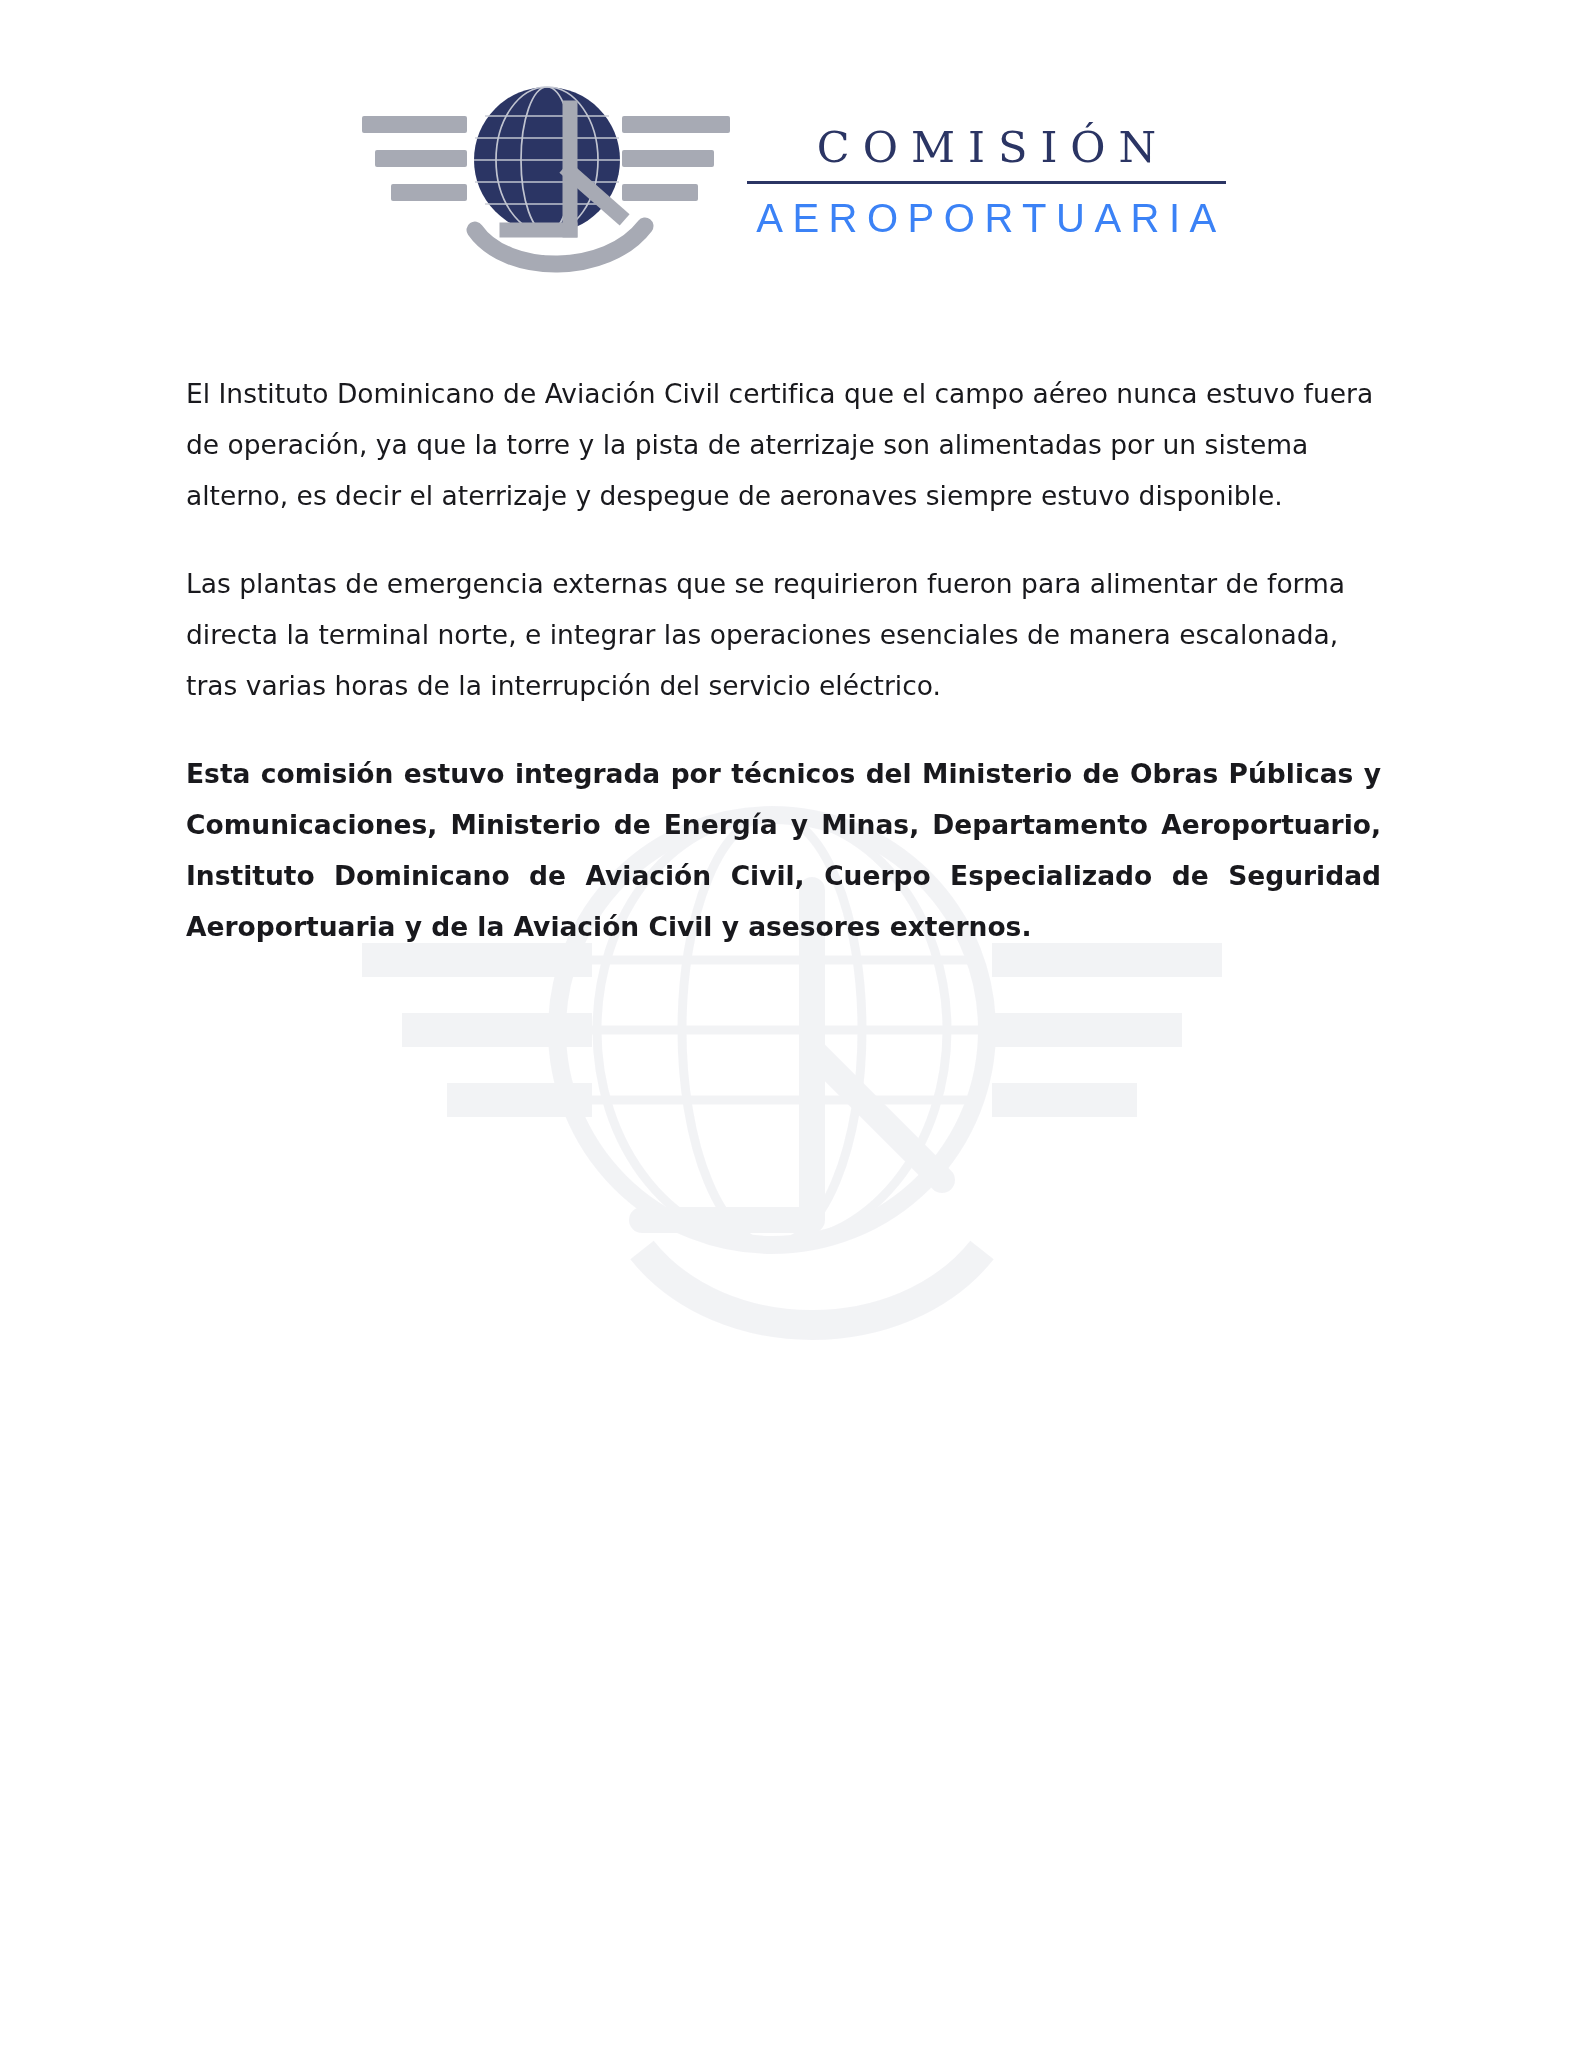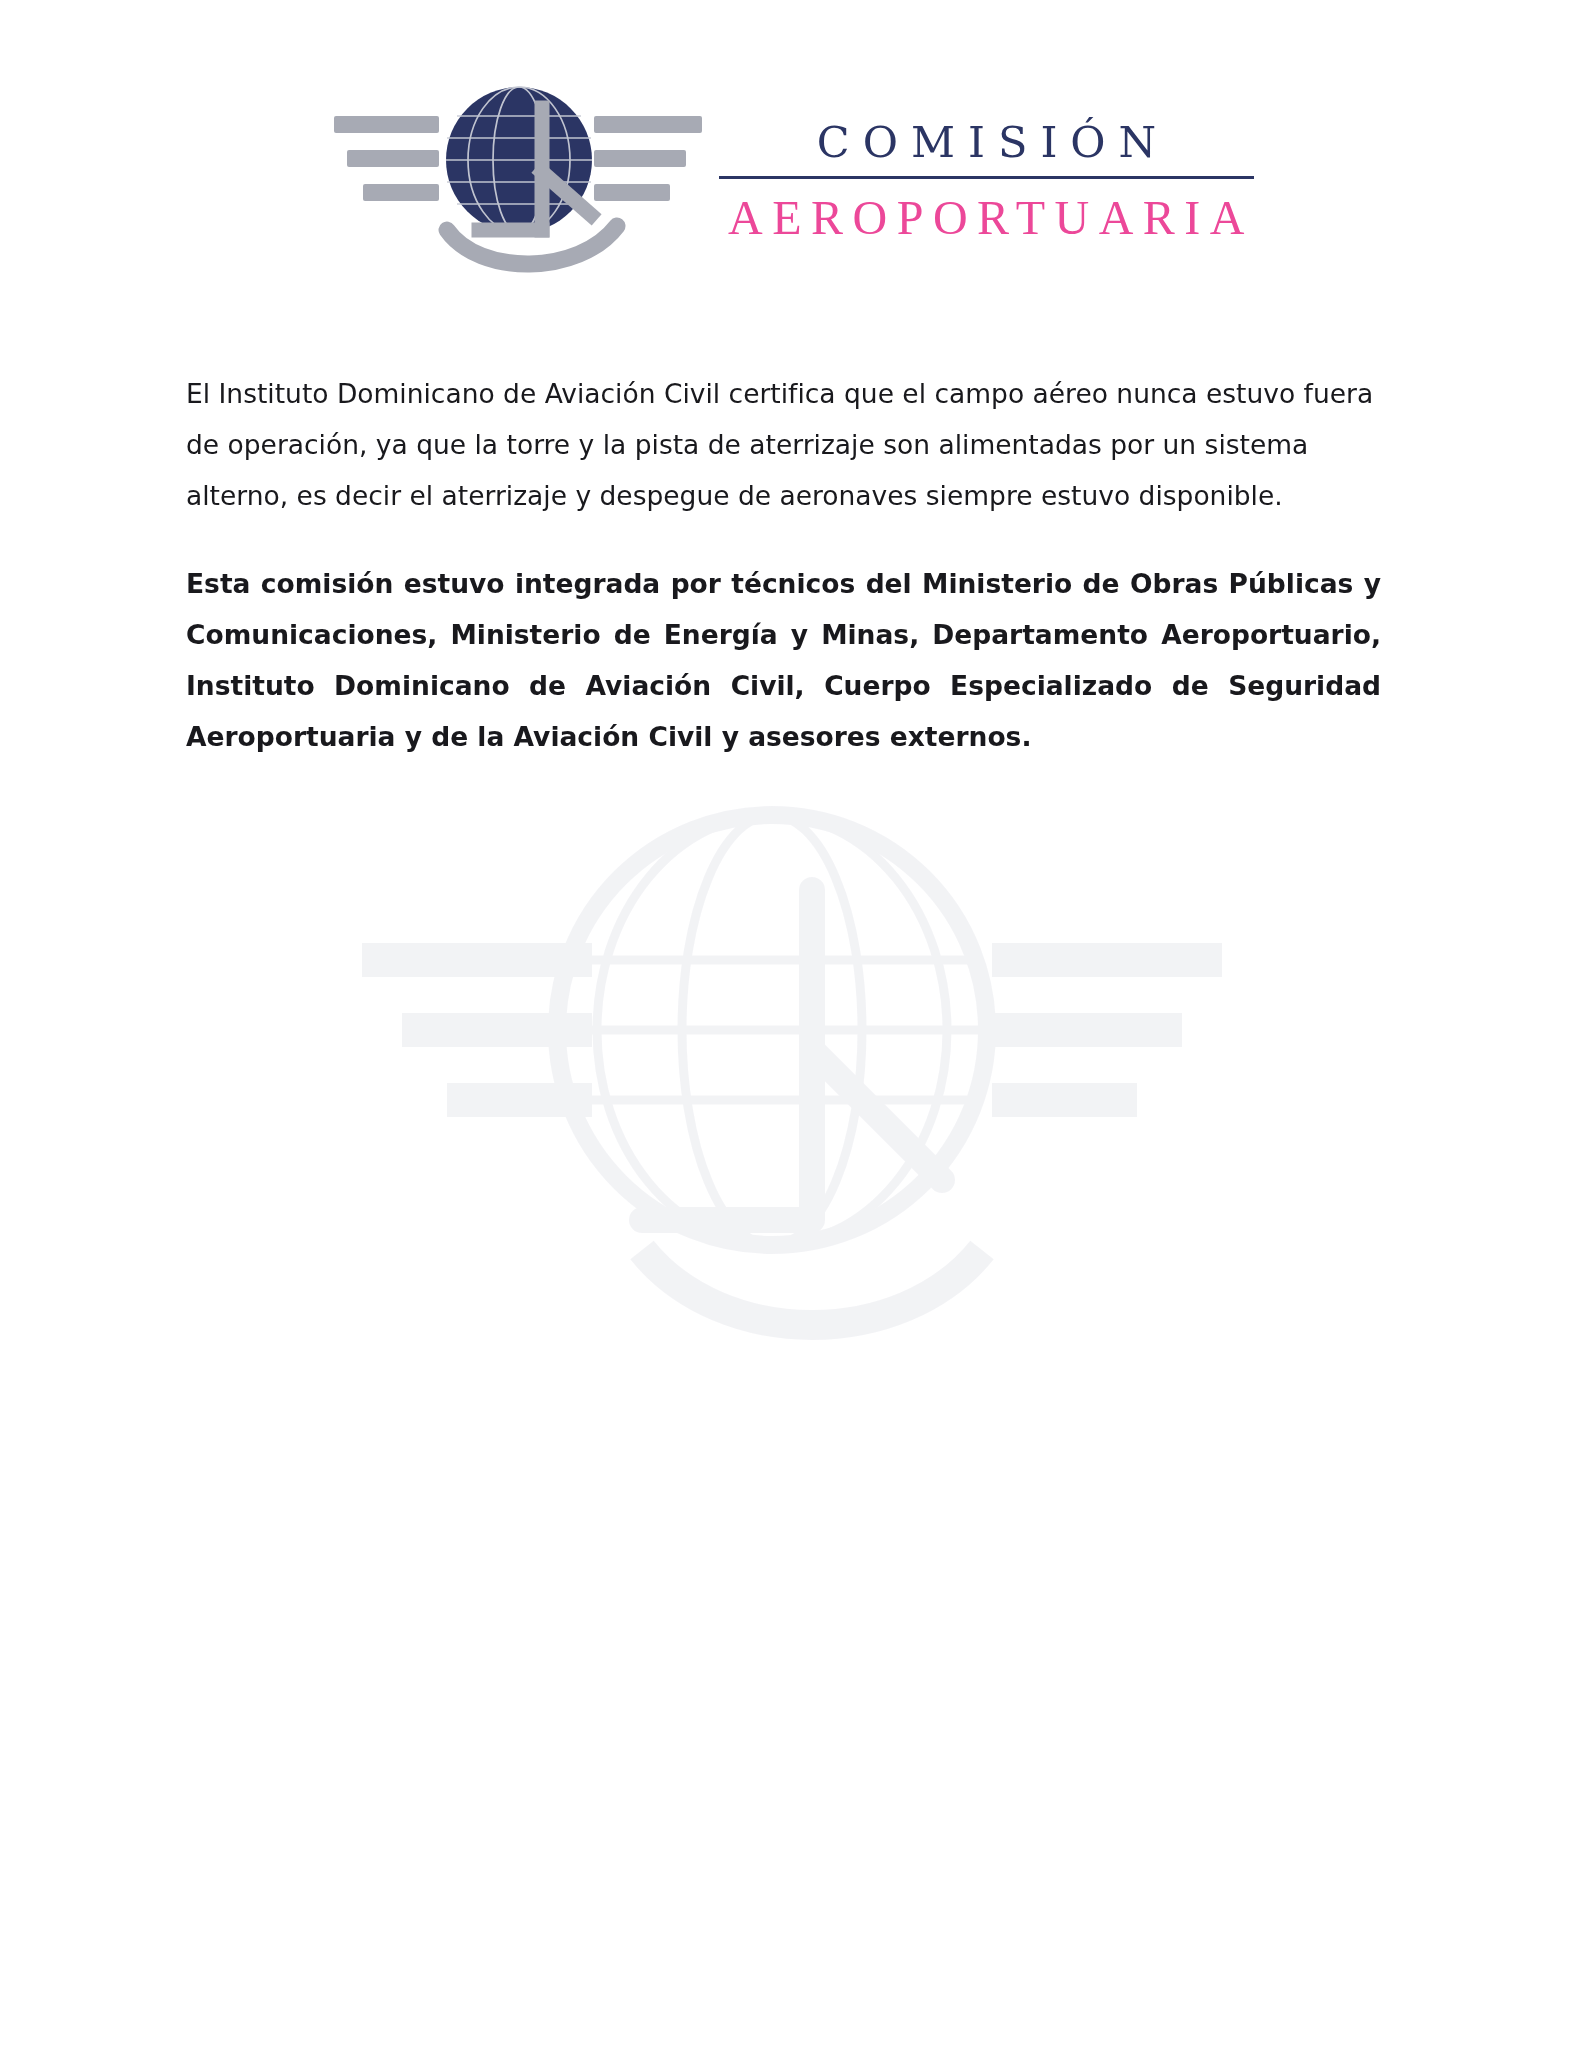--- a/index.html
+++ b/index.html
@@ -71,24 +71,24 @@
     line-height: 1.25;
     white-space: nowrap;
   }
   .wordmark .rule {
     width: 100%;
     height: 3px;
     background: #2b3564;
     margin: 7px 0 9px 0;
   }
   .wordmark .line2 {
-    font-family: Liberation Serif, serif;
-    font-size: 48px;
+    font-family: Liberation Sans, sans-serif;
+    font-size: 40px;
     letter-spacing: 9.5px;
-    color: #ec4899;
+    color: #3b82f6;
     padding-left: 9px;
     line-height: 1.25;
     white-space: nowrap;
   }
 
   
   .content {
     position: absolute;
     left: 186px;
     top: 368px;
@@ -202,17 +202,18 @@
     <div class="wordmark">
       <div class="line1">COMISIÓN</div>
       <div class="rule"></div>
       <div class="line2">AEROPORTUARIA</div>
     </div>
 
   </div>
 
   <div class="content">
     <p class="para">El Instituto Dominicano de Aviación Civil certifica que el campo aéreo nunca estuvo fuera de operación, ya que la torre y la pista de aterrizaje son alimentadas por un sistema alterno, es decir el aterrizaje y despegue de aeronaves siempre estuvo disponible.</p>
+    <p class="para">Las plantas de emergencia externas que se requirieron fueron para alimentar de forma directa la terminal norte, e integrar las operaciones esenciales de manera escalonada, tras varias horas de la interrupción del servicio eléctrico.</p>
     <p class="para justify">Esta comisión estuvo integrada por técnicos del Ministerio de Obras Públicas y Comunicaciones, Ministerio de Energía y Minas, Departamento Aeroportuario, Instituto Dominicano de Aviación Civil, Cuerpo Especializado de Seguridad Aeroportuaria y de la Aviación Civil y asesores externos.</p>
   </div>
 
 
 </div>
 
 </body></html>

